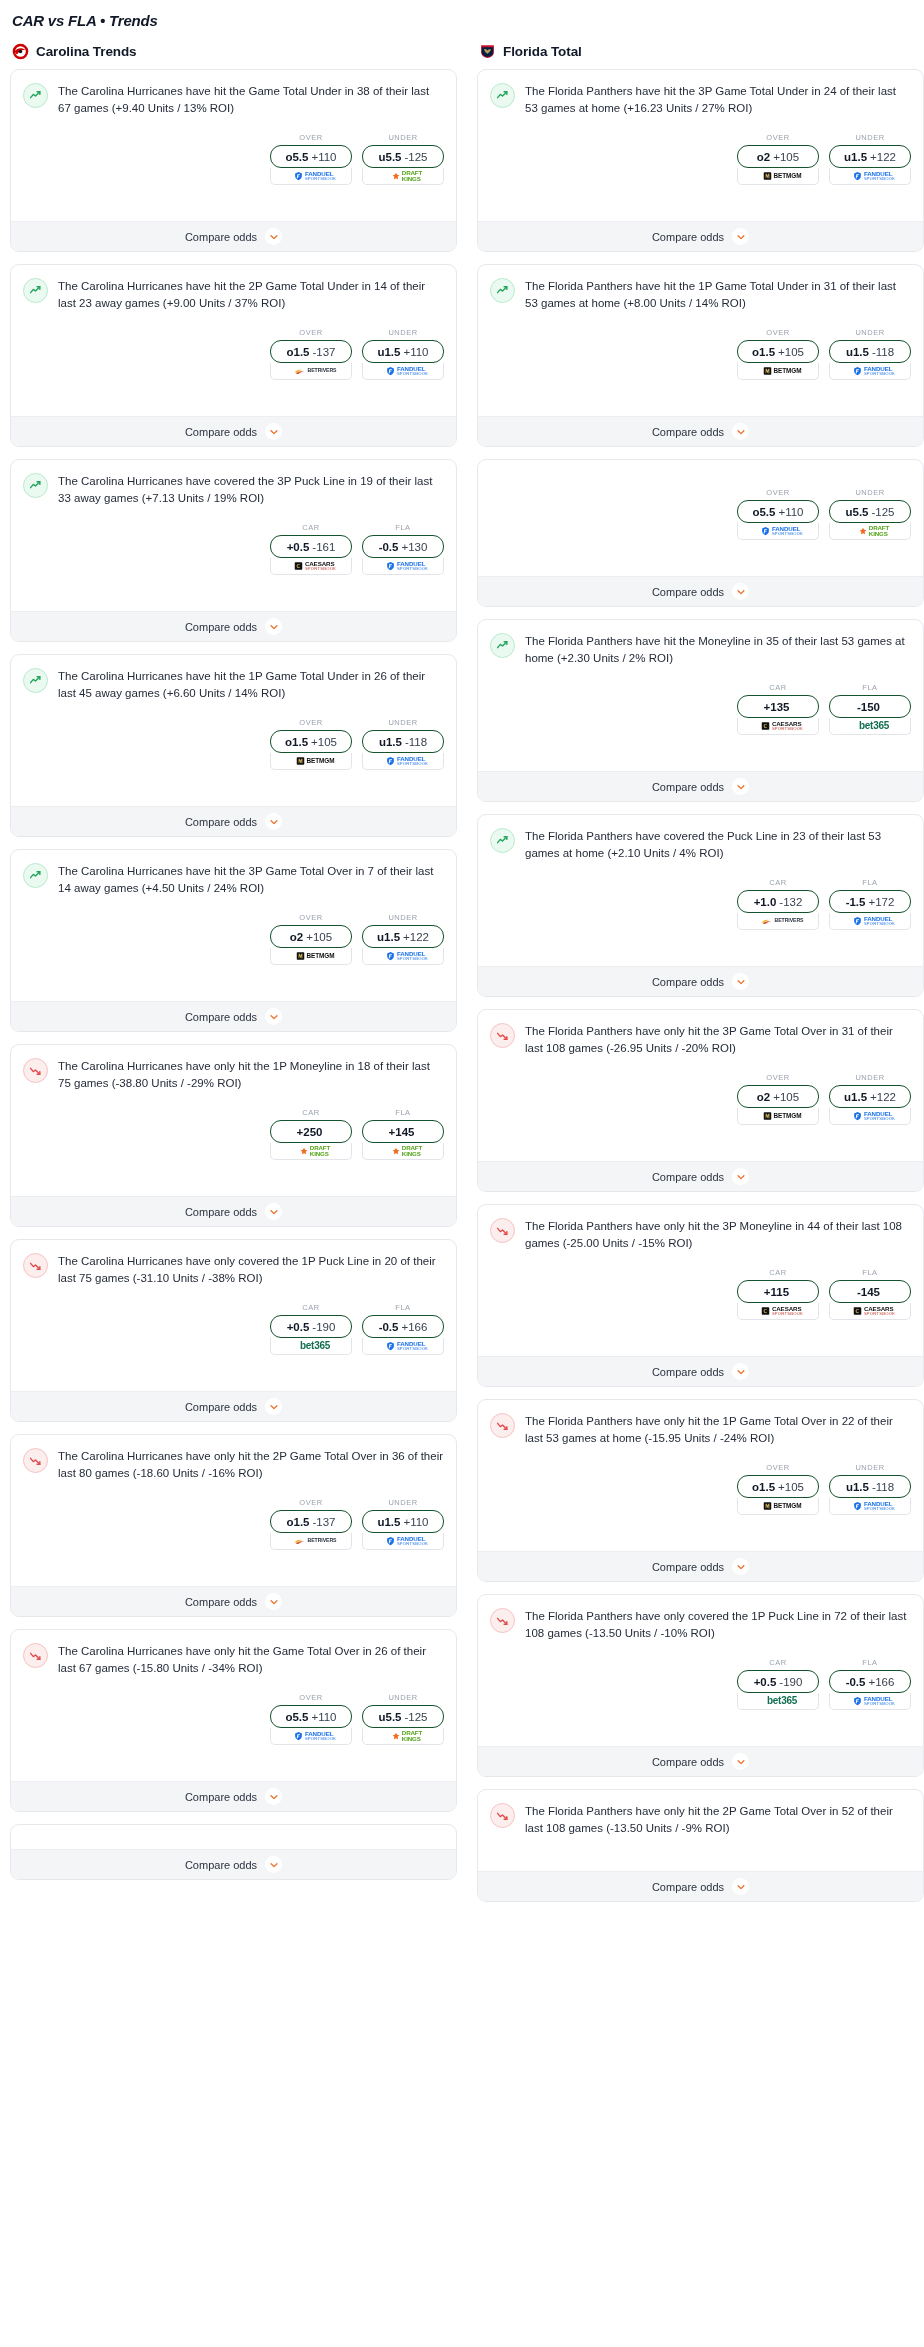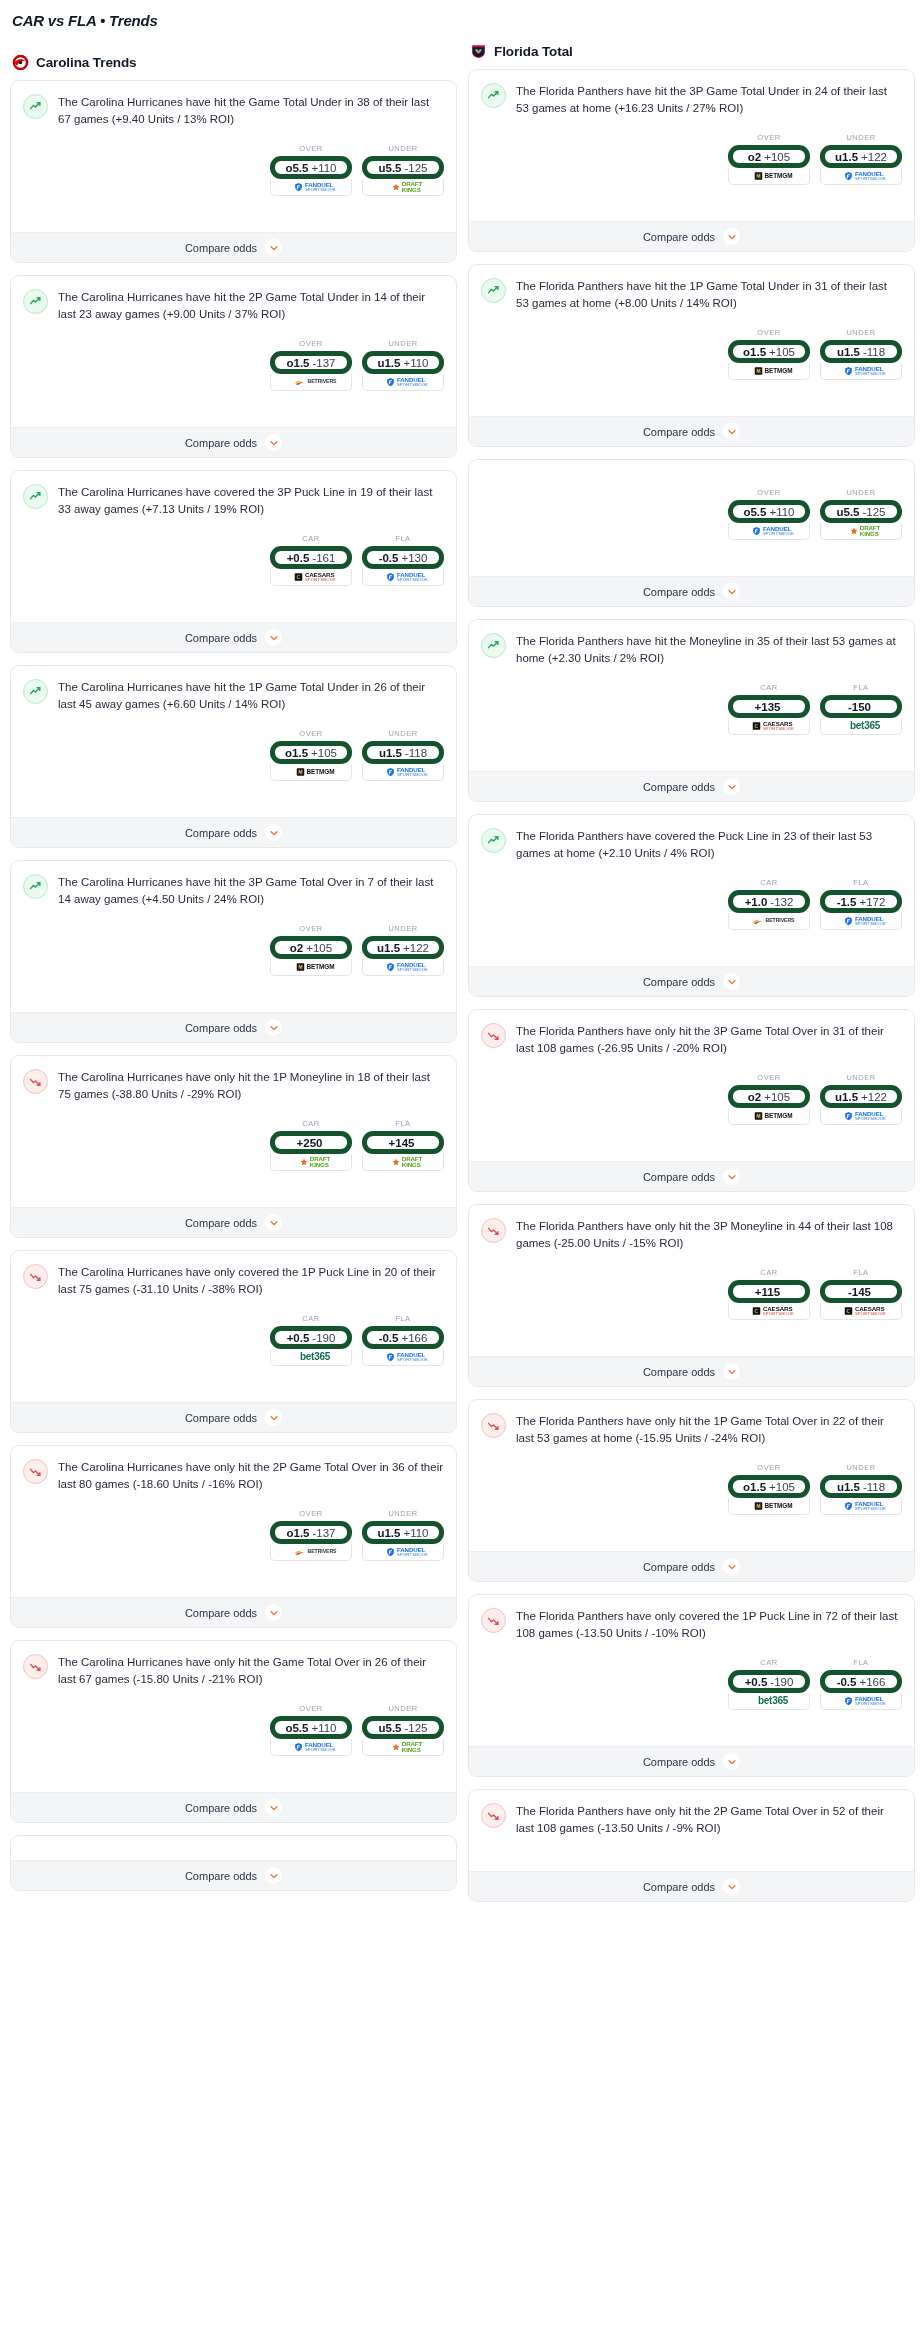--- a/index.html
+++ b/index.html
@@ -16,22 +16,22 @@
     font-size: 15px;
     font-weight: bold;
     letter-spacing: -0.2px;
     color: #111827;
     padding: 2px 0 12px 2px;
     font-style: italic;
   }
 
   .columns {
     display: flex;
-    gap: 11px;
-    align-items: center;
+    gap: 20px;
+    align-items: flex-start;
   }
   .col { width: 447px; flex: 0 0 447px; }
 
   .col-header {
     display: flex;
     align-items: center;
     gap: 7px;
     padding: 2px 0 10px 2px;
     height: 28px;
   }
@@ -84,21 +84,21 @@
   .odds-cell { width: 82px; }
   .odds-label {
     text-align: center;
     font-size: 7.5px;
     letter-spacing: 0.5px;
     color: #9aa1ad;
     text-transform: uppercase;
     padding-bottom: 3px;
   }
   .odds-pill {
-    border: 5px solid #14532d;
+    border: 1px solid #14532d;
     border-radius: 11px;
     background: #fff;
     height: 23px;
     display: flex; align-items: center; justify-content: center;
     font-size: 11.5px;
     color: #111827;
     white-space: nowrap;
   }
   .odds-pill .num { font-weight: bold; margin-right: 3px; }
   .odds-pill .ml { color: #394150; }
@@ -624,21 +624,21 @@
       </div>
       <div class="trend-card">
         <div class="trend-body">
           <div class="trend-top">
             <span class="trend-icon down">
               <svg width="13" height="13" viewBox="0 0 24 24" fill="none" stroke="#e24b4b" stroke-width="2.6" stroke-linecap="round" stroke-linejoin="round">
                 <polyline points="3,8 8,14 12,11 20,19"></polyline>
                 <polyline points="15,19 20,19 20,14"></polyline>
               </svg>
             </span>
-            <span class="trend-text">The Carolina Hurricanes have only hit the Game Total Over in 26 of their last 67 games (-15.80 Units / -21% ROI)</span>
+            <span class="trend-text">The Carolina Hurricanes have only hit the Game Total Over in 26 of their last 67 games (-15.80 Units / -34% ROI)</span>
           </div>
           <div class="odds-row">
             <div class="odds-cell">
               <div class="odds-label">OVER</div>
               <div class="odds-pill">
                 <span class="num">o5.5</span>
                 <span class="ml">+110</span>
               </div>
               <div class="book-chip">
                 <span class="bk">

